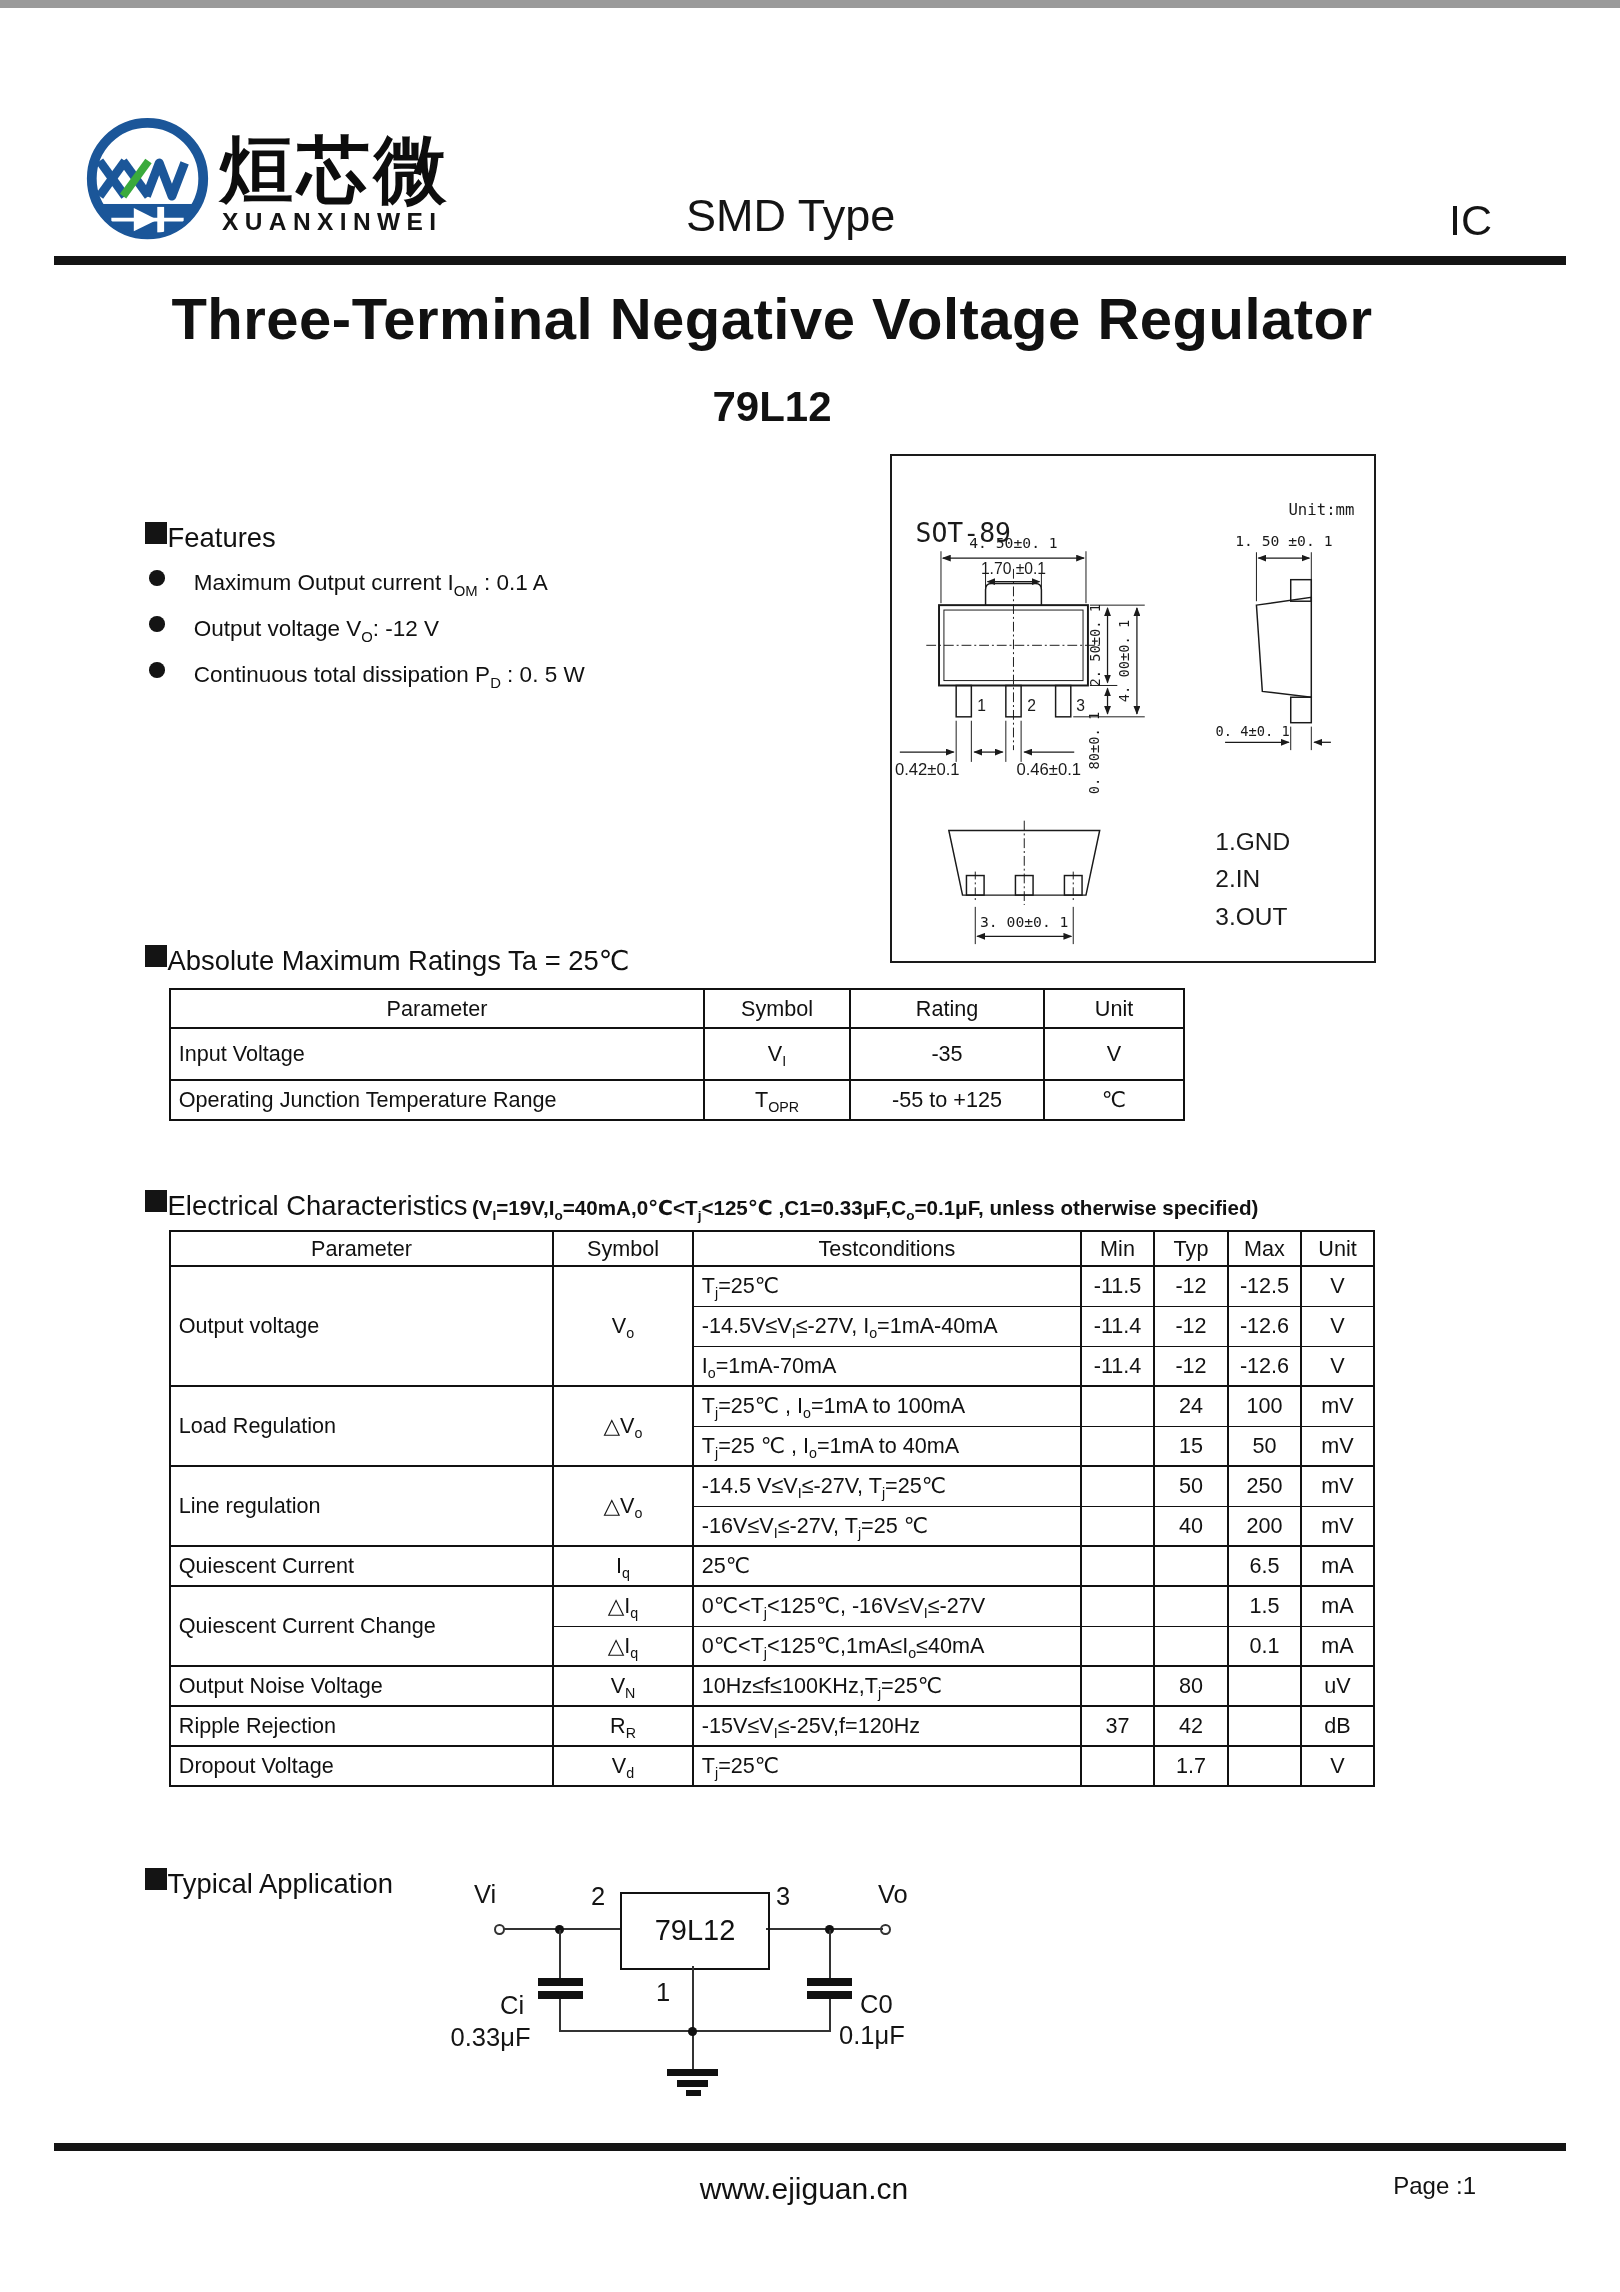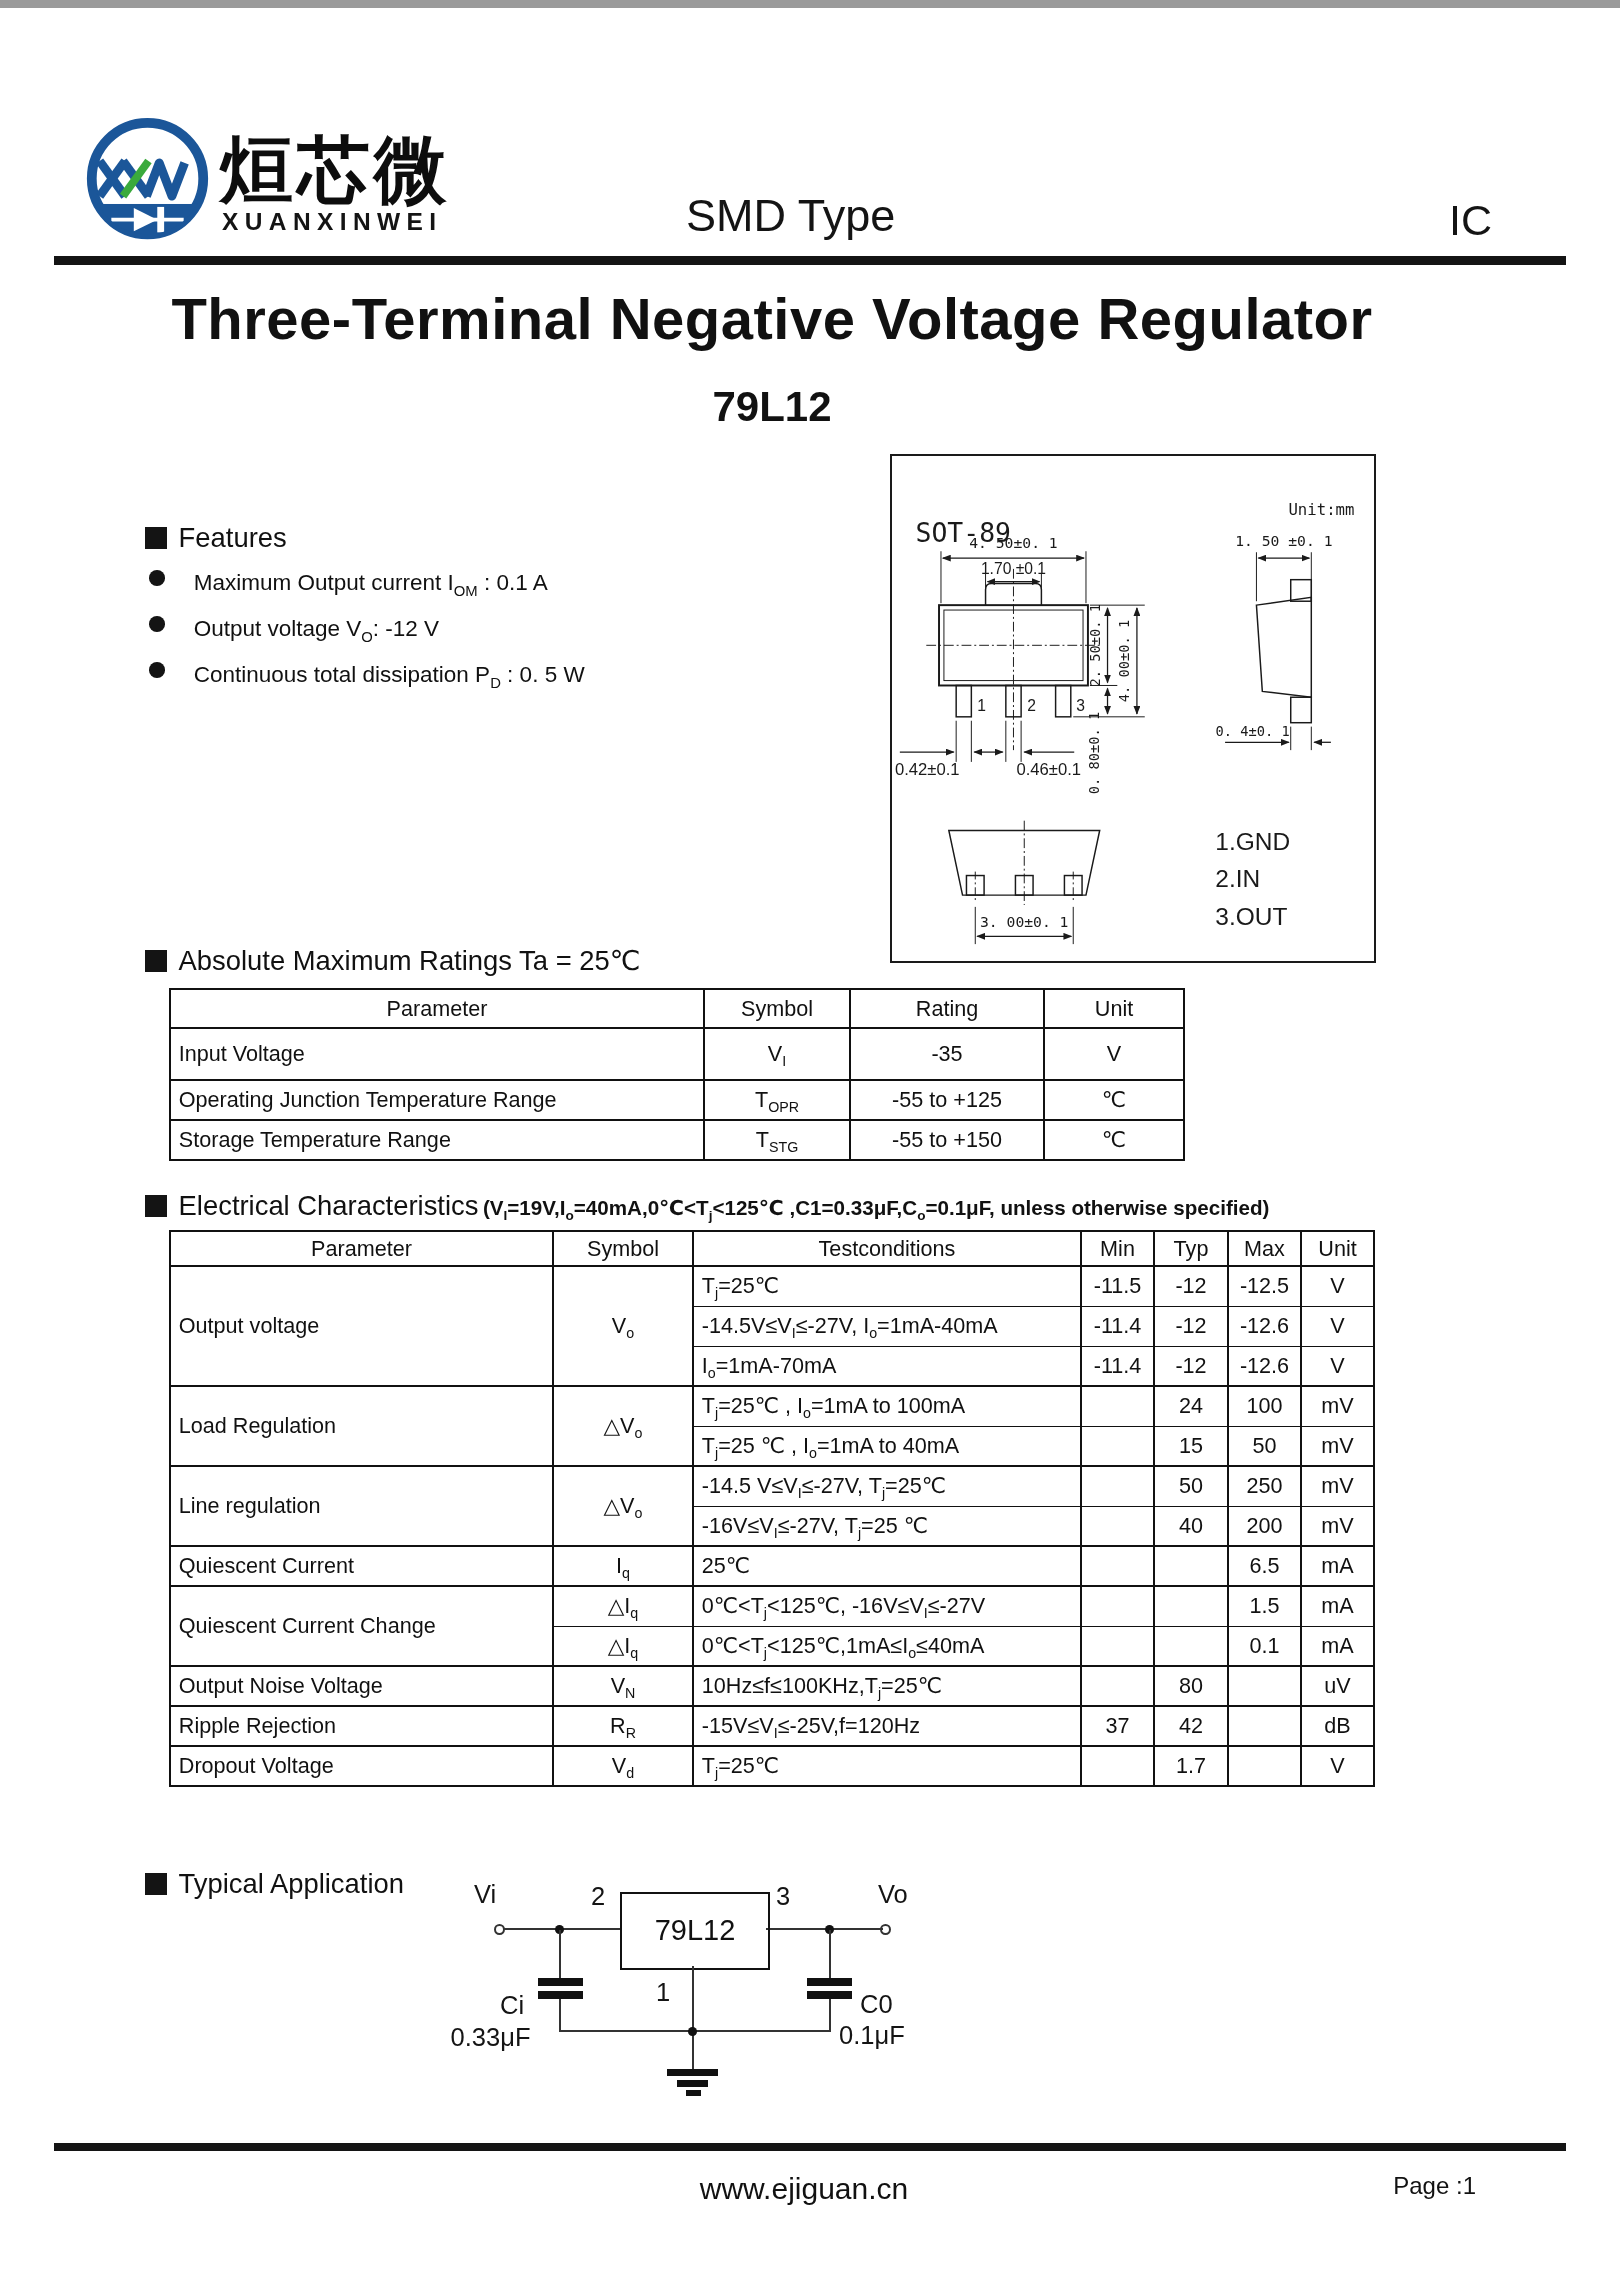--- a/index.html
+++ b/index.html
@@ -16,21 +16,21 @@
   .brand-cn { font-size:73px; font-weight:bold; letter-spacing:3.9px; color:#0d0d0d; line-height:1; }
   .brand-en { font-size:24.5px; font-weight:600; letter-spacing:6.4px; color:#141414; line-height:1; }
   .doc-type { font-size:45px; color:#141414; }
   .doc-cat  { font-size:43px; color:#141414; }
 
   .title-wrap { left:167px; width:1210px; text-align:center; }
   .doc-title { font-size:58px; font-weight:bold; letter-spacing:0.5px; }
   .part-no   { font-size:42px; font-weight:bold; margin-top:31px; }
 
   
-  .sec-head { display:flex; align-items:center; gap:12px; }
+  .sec-head { display:flex; gap:1px; }
   .sq { width:21.6px; height:21.6px; background:#141414; flex:0 0 auto; }
   .sec-title { font-size:27.4px; }
   .sec-cond  { font-size:20.6px;font-weight:bold; }
 
   
   .feat-item { display:flex; align-items:flex-start; gap:29px; font-size:22.5px; }
   .dot { width:15.7px; height:15.7px; border-radius:50%; background:#141414; flex:0 0 auto; }
 
   
   table.sheet { border-collapse:collapse; table-layout:fixed; border:2.9px solid #111; font-size:21.6px; }
@@ -232,26 +232,20 @@
         <td class="ct">V<sub>I</sub></td>
         <td class="ct">-35</td>
         <td class="ct">V</td>
       </tr>
       <tr class="g" style="height:40px">
         <td class="pl">Operating Junction Temperature Range</td>
         <td class="ct">T<sub>OPR</sub></td>
         <td class="ct">-55 to +125</td>
         <td class="ct">℃</td>
       </tr>
-      <tr class="g" style="height:40px">
-        <td class="pl">Storage Temperature Range</td>
-        <td class="ct">T<sub>STG</sub></td>
-        <td class="ct">-55 to +150</td>
-        <td class="ct">℃</td>
-      </tr>
     </tbody>
   </table>
 
   <div class="abs sec-head" style="left:145px;top:1182px">
     <span class="sq"></span>
     <span>
       <span class="sec-title">Electrical Characteristics</span>
       <span class="sec-cond">(V<sub>I</sub>=19V,I<sub>o</sub>=40mA,0℃&lt;T<sub>j</sub>&lt;125℃ ,C1=0.33μF,C<sub>o</sub>=0.1μF, unless otherwise specified)</span>
     </span>
   </div>

